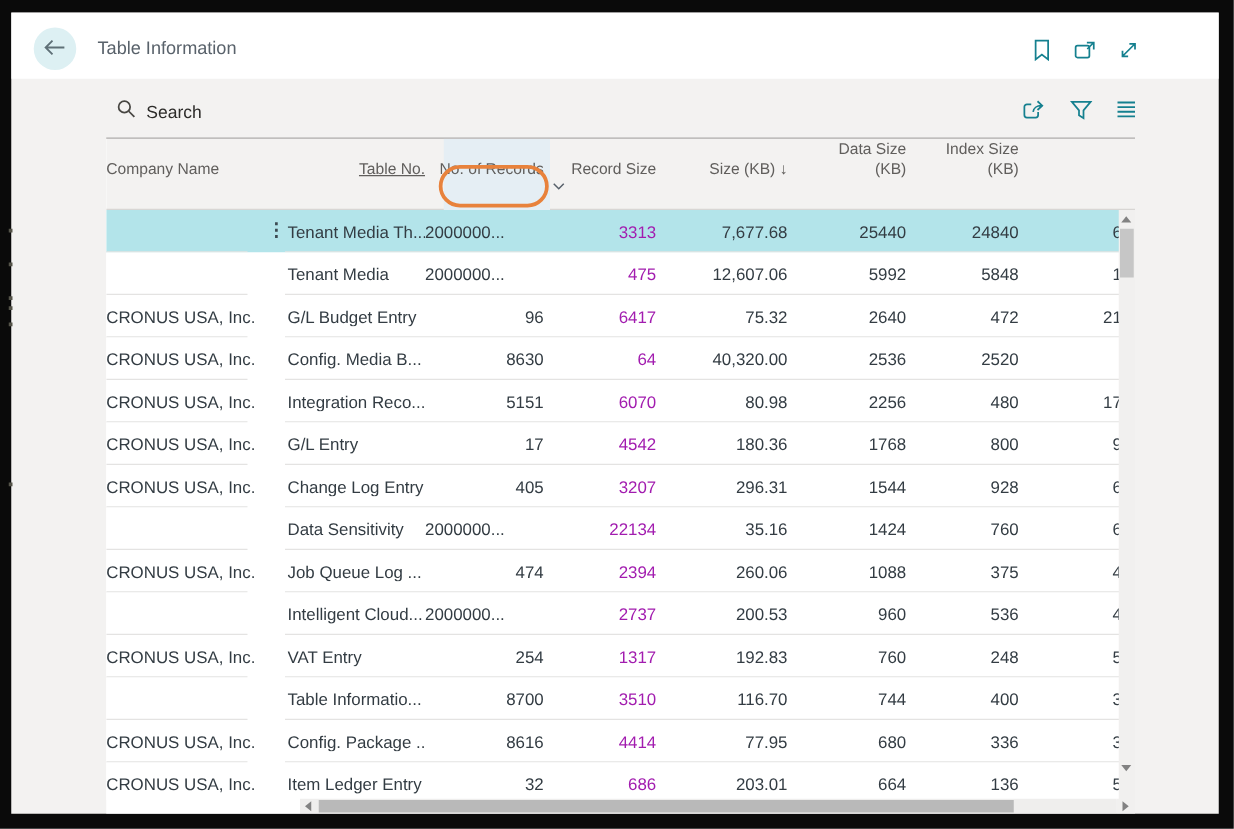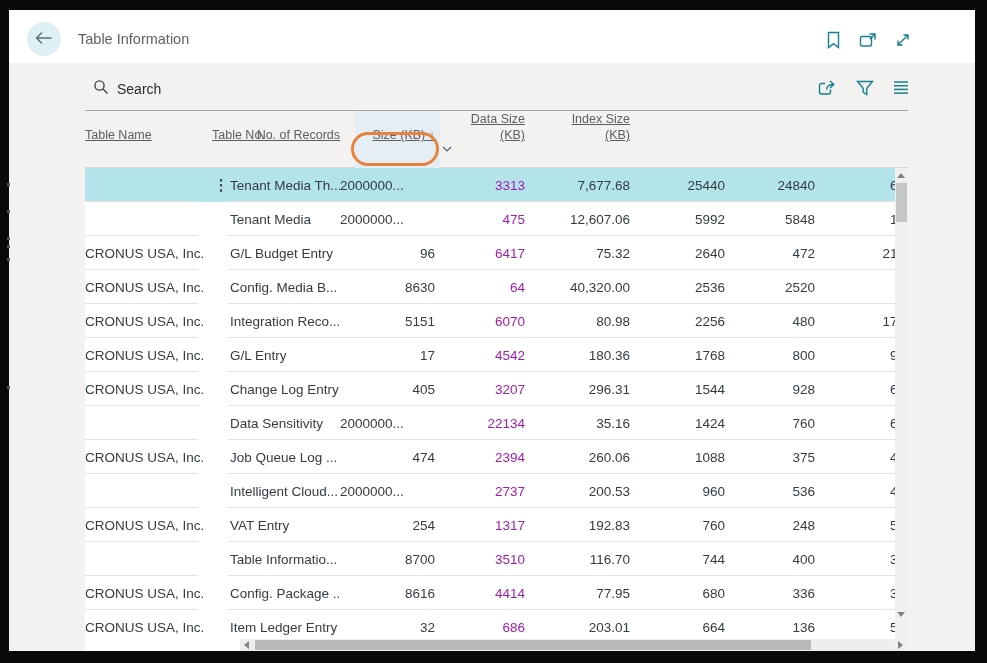--- a/index.html
+++ b/index.html
@@ -21,21 +21,21 @@
   .toolbar{position:absolute;left:0;top:58px;right:0;height:42px;}
   .tool-left{position:absolute;left:84px;top:11px;display:flex;gap:26px;align-items:center;}
   .tool-item{display:flex;gap:8px;align-items:center;font-size:14px;color:#2c2b29;cursor:pointer;background:none;border:none;padding:0;font-family:inherit;}
   .tool-right{position:absolute;right:66px;top:11px;display:flex;gap:19px;align-items:center;}
   
   .grid{position:absolute;left:76px;top:100px;width:823px;height:530px;overflow:hidden;
     border-top:1px solid #a6a4a2;box-sizing:border-box;background:#ffffff;}
   .ghead{position:relative;height:57px;background:#f3f2f1;border-bottom:1px solid #d8d6d4;box-sizing:border-box;
     display:grid;grid-template-columns:127px 18px 110px 95px 90px 105px 95px 90px 90px;
     align-items:end;font-size:12.5px;color:#605e5c;}
-  .ghead .h{padding-bottom:26px;white-space:nowrap;position:relative;z-index:2;line-height:1.3;text-decoration:underline;}
+  .ghead .h{padding-bottom:26px;white-space:nowrap;position:relative;z-index:2;line-height:1.3;}
   .h.right{text-align:right;}
   .hl-col{position:absolute;left:270px;top:0;width:85px;height:57px;background:#e5eef4;z-index:1;}
   .tblno-label{text-decoration:underline;}
   .oval{position:absolute;left:266px;top:21px;width:88px;height:34px;border:3px solid #e8823c;
     border-radius:18px;z-index:4;box-sizing:border-box;}
   .hdr-caret{position:absolute;left:357px;bottom:12px;z-index:2;}
   
   .rows{position:relative;}
   .row{height:34px;display:grid;grid-template-columns:127px 18px 110px 95px 90px 105px 95px 90px 90px;
     align-items:center;font-size:13.5px;color:#333c43;background:#ffffff;position:relative;}
@@ -129,23 +129,24 @@
               <line x1="1" y1="13.1" x2="15" y2="13.1"></line>
             </g>
           </svg>
       </button>
     </div>
   </div>
 
   <div class="grid">
     <div class="ghead">
       <div class="hl-col"></div>
-      <div class="h">Table Name</div>
+      <div class="h" style="grid-column:1 / span 2;">Company Name</div>
       <div class="h right"><span class="tblno-label">Table No.</span></div>
       <div class="h right">No. of Records</div>
+      <div class="h right">Record Size</div>
       <div class="h right"><span>Size (KB)</span> <span>↓</span></div>
       <div class="h right"><span>Data Size</span><br><span>(KB)</span></div>
       <div class="h right"><span>Index Size</span><br><span>(KB)</span></div>
       <span class="hdr-caret">
         <svg width="10" height="6" viewBox="0 0 10 6">
             <path d="M1 1 L5 5 L9 1" fill="none" stroke="#57606a" stroke-width="1.2"></path>
           </svg>
       </span>
       <div class="oval"></div>
     </div>

